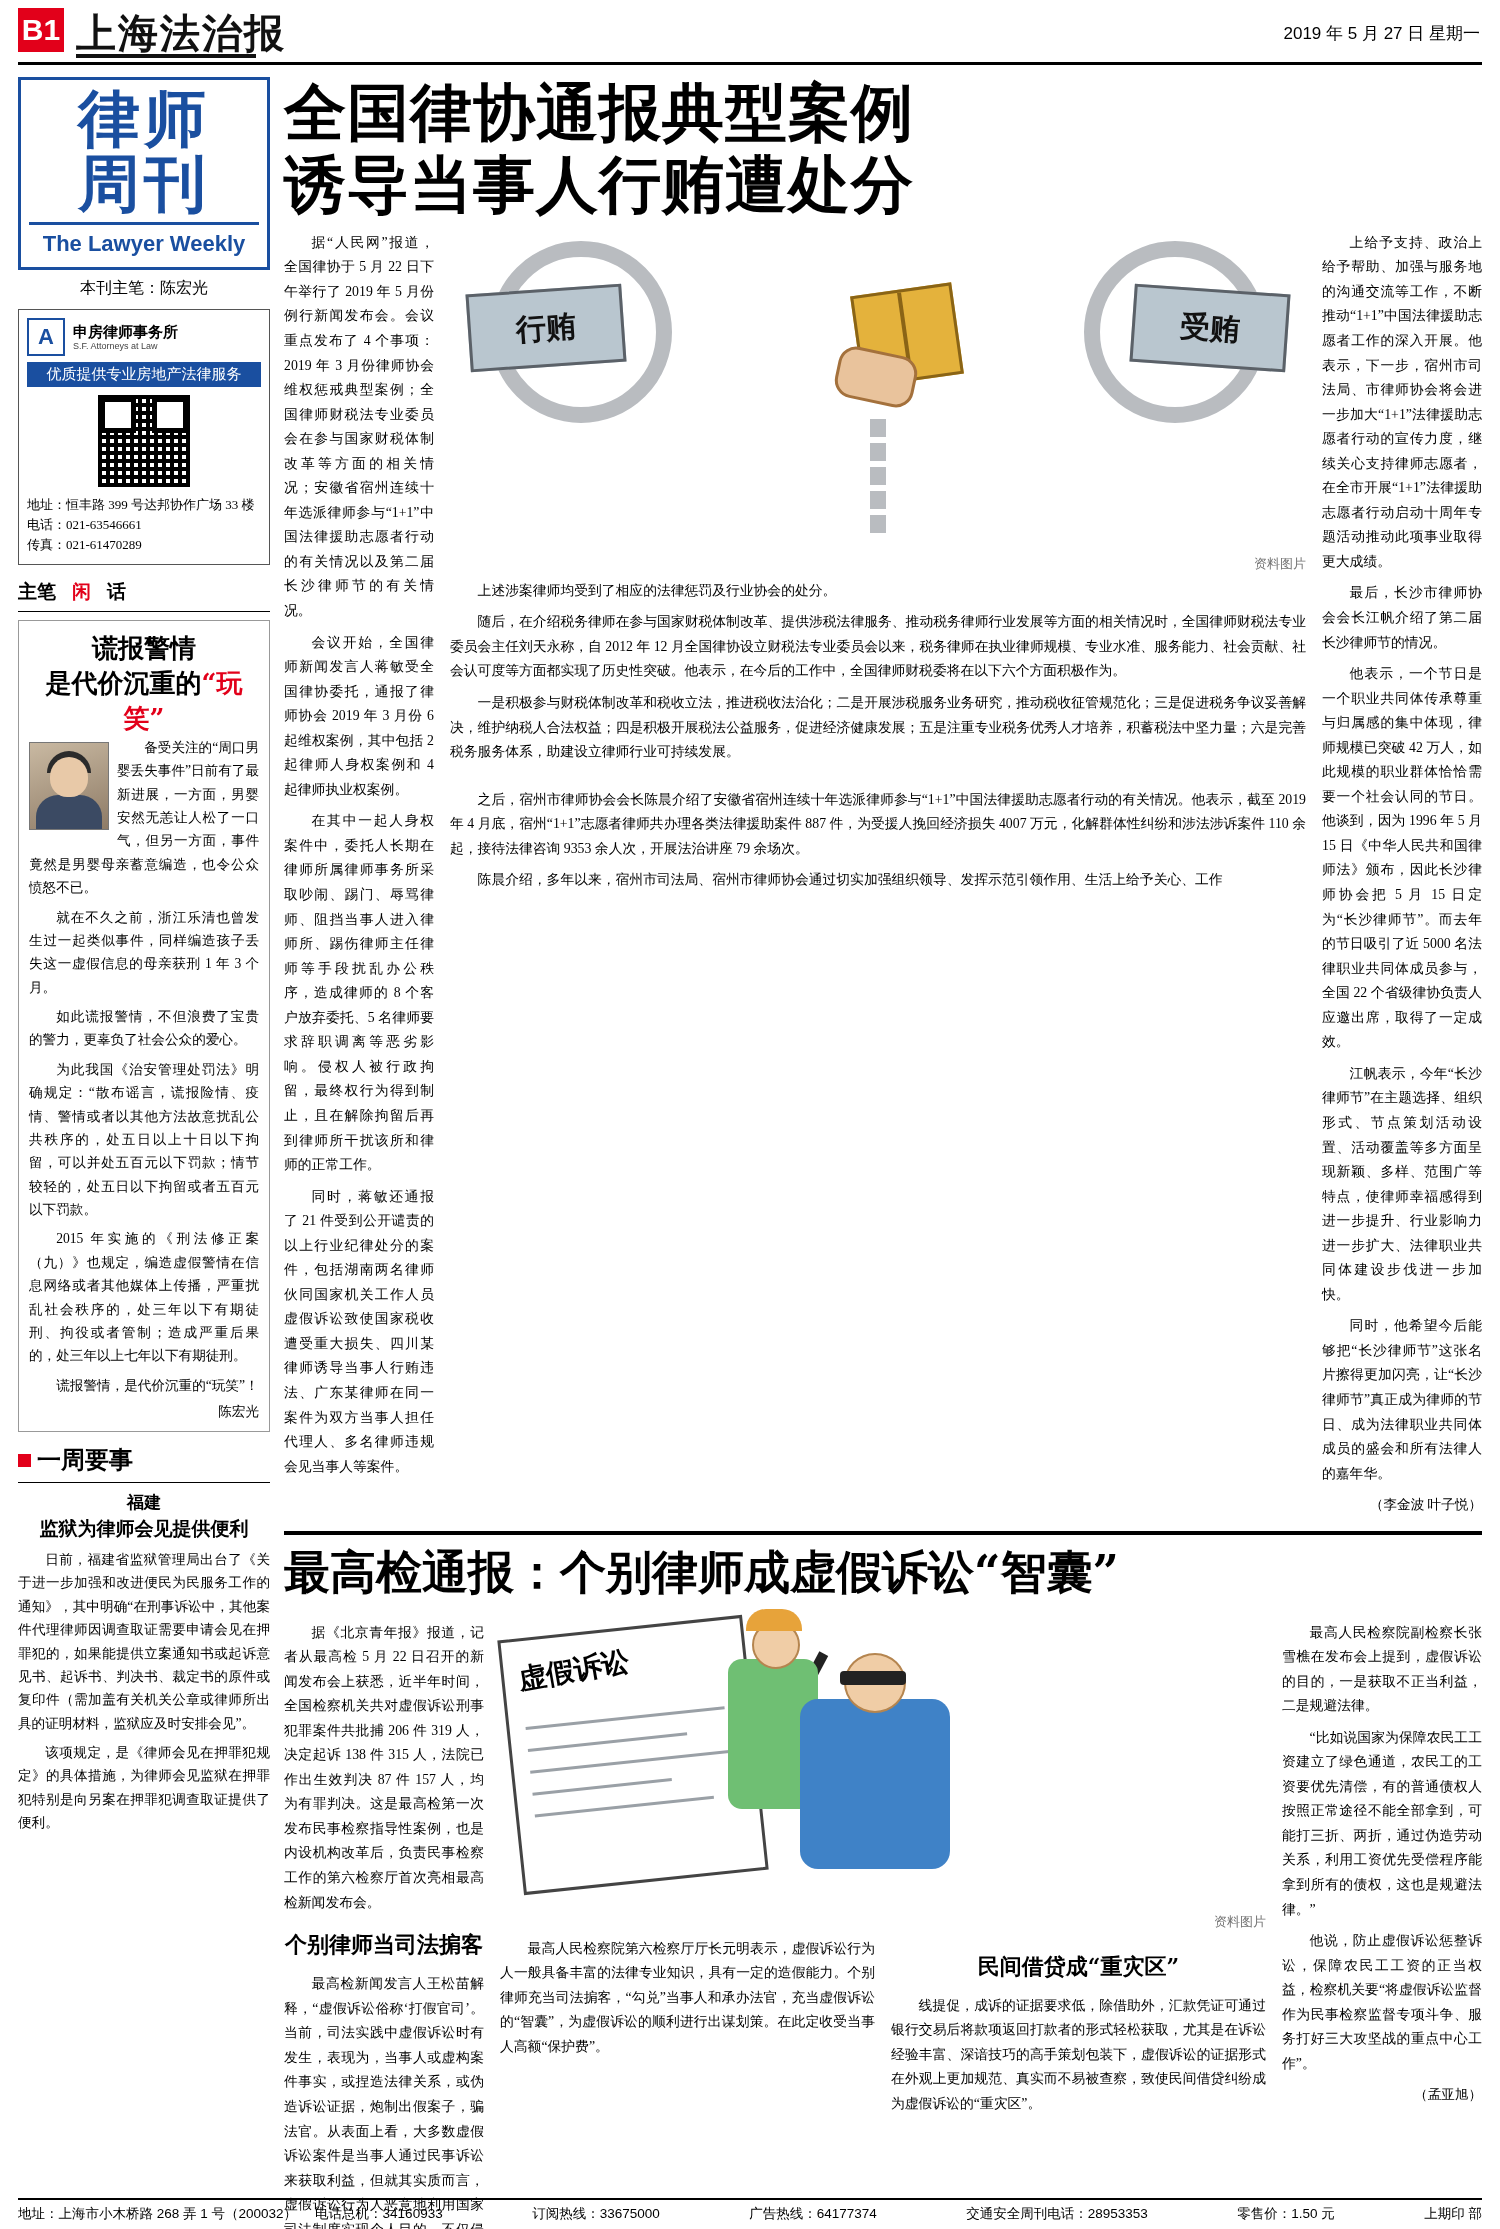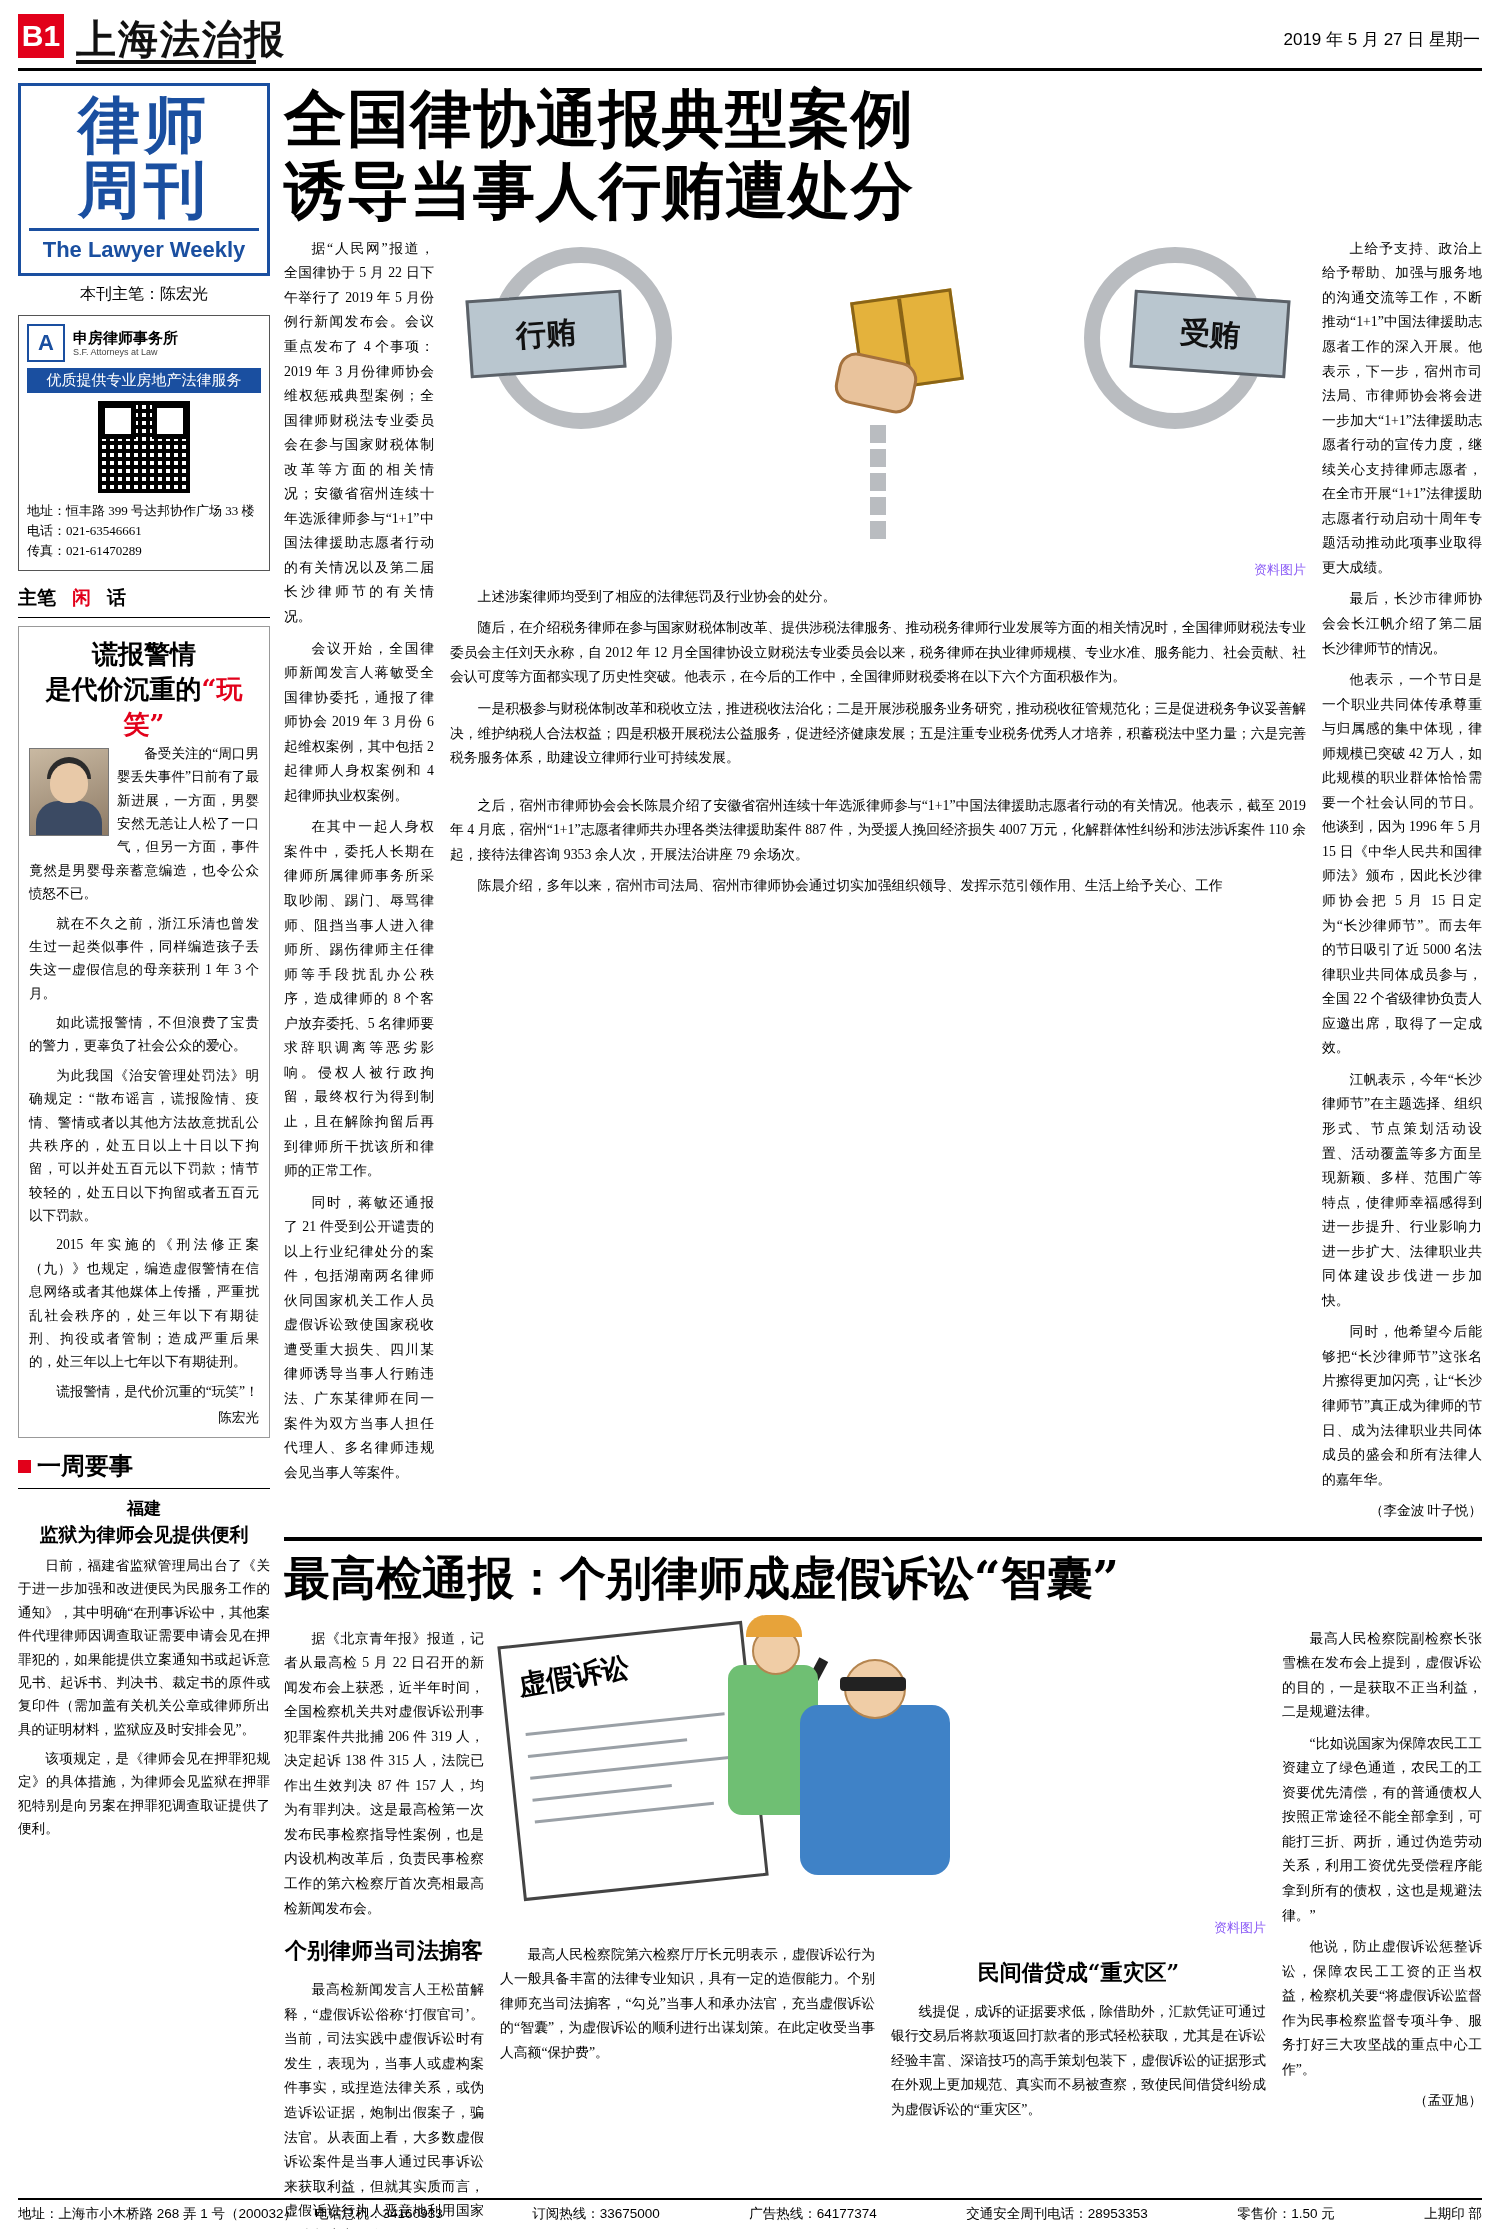--- a/index.html
+++ b/index.html
@@ -1,17 +1,17 @@
 <!DOCTYPE html>
 <html><head>
 <meta charset="utf-8">
 <style>
   html,body{margin:0;padding:0;background:#ffffff;}
   body{width:1500px;height:2229px;font-family:"Liberation Serif",serif;color:#000;}
-  .page{position:relative;width:1500px;height:2229px;box-sizing:border-box;padding:12px 18px 0 18px;}
+  .page{position:relative;width:1500px;height:2229px;box-sizing:border-box;padding:6px 18px 0 18px;}
 
   
   .masthead{position:relative;height:56px;border-bottom:3px solid #000;}
   .mh-badge{position:absolute;left:0;top:2px;width:46px;height:44px;background:#e2001a;color:#fff;
             font-family:"Liberation Sans",sans-serif;font-weight:bold;font-size:30px;
             display:flex;align-items:center;justify-content:center;}
   .mh-title{position:absolute;left:58px;top:0px;font-family:"DejaVu Serif",serif;font-weight:bold;
             font-size:40px;letter-spacing:2px;color:#111;}
   .mh-rule{position:absolute;left:58px;top:48px;width:180px;height:4px;background:#111;}
   .mh-date{position:absolute;right:2px;top:16px;font-size:17px;font-family:"Liberation Sans",sans-serif;}
@@ -72,21 +72,21 @@
   .headline div{white-space:nowrap;}
 
   .art1{display:flex;gap:16px;}
   .art-col{font-size:13.8px;line-height:1.78;text-align:justify;}
   .art-col p{margin:0 0 7px 0;text-indent:2em;}
   .c1{width:150px;flex:0 0 150px;}
   .c3{flex:1 1 auto;}
   .c4{width:160px;flex:0 0 160px;}
 
   .illus1{height:320px;border:0;position:relative;margin-bottom:4px;}
-  .cap{text-align:right;font-size:13px;color:#8b5cf6;margin-top:2px;}
+  .cap{text-align:right;font-size:13px;color:#737373;margin-top:2px;}
 
   
   .cuff{position:absolute;width:150px;height:150px;border:16px solid #b9bcc0;border-radius:50%;}
   .plate{position:absolute;background:#b9c6cf;border:3px solid #5b6168;display:flex;align-items:center;justify-content:center;
          font-family:"DejaVu Serif",serif;font-weight:bold;font-size:30px;color:#111;}
   .chain{position:absolute;left:50%;top:188px;width:16px;height:120px;
          background:repeating-linear-gradient(180deg,#b9bcc0 0 18px,#fff 18px 24px);transform:translateX(-50%);}
   .book{position:absolute;left:406px;top:58px;width:96px;height:86px;background:#e4b23c;border:3px solid #8a6416;
         transform:rotate(-8deg);}
   .book:before{content:"";position:absolute;left:44px;top:0;width:4px;height:100%;background:#8a6416;}

